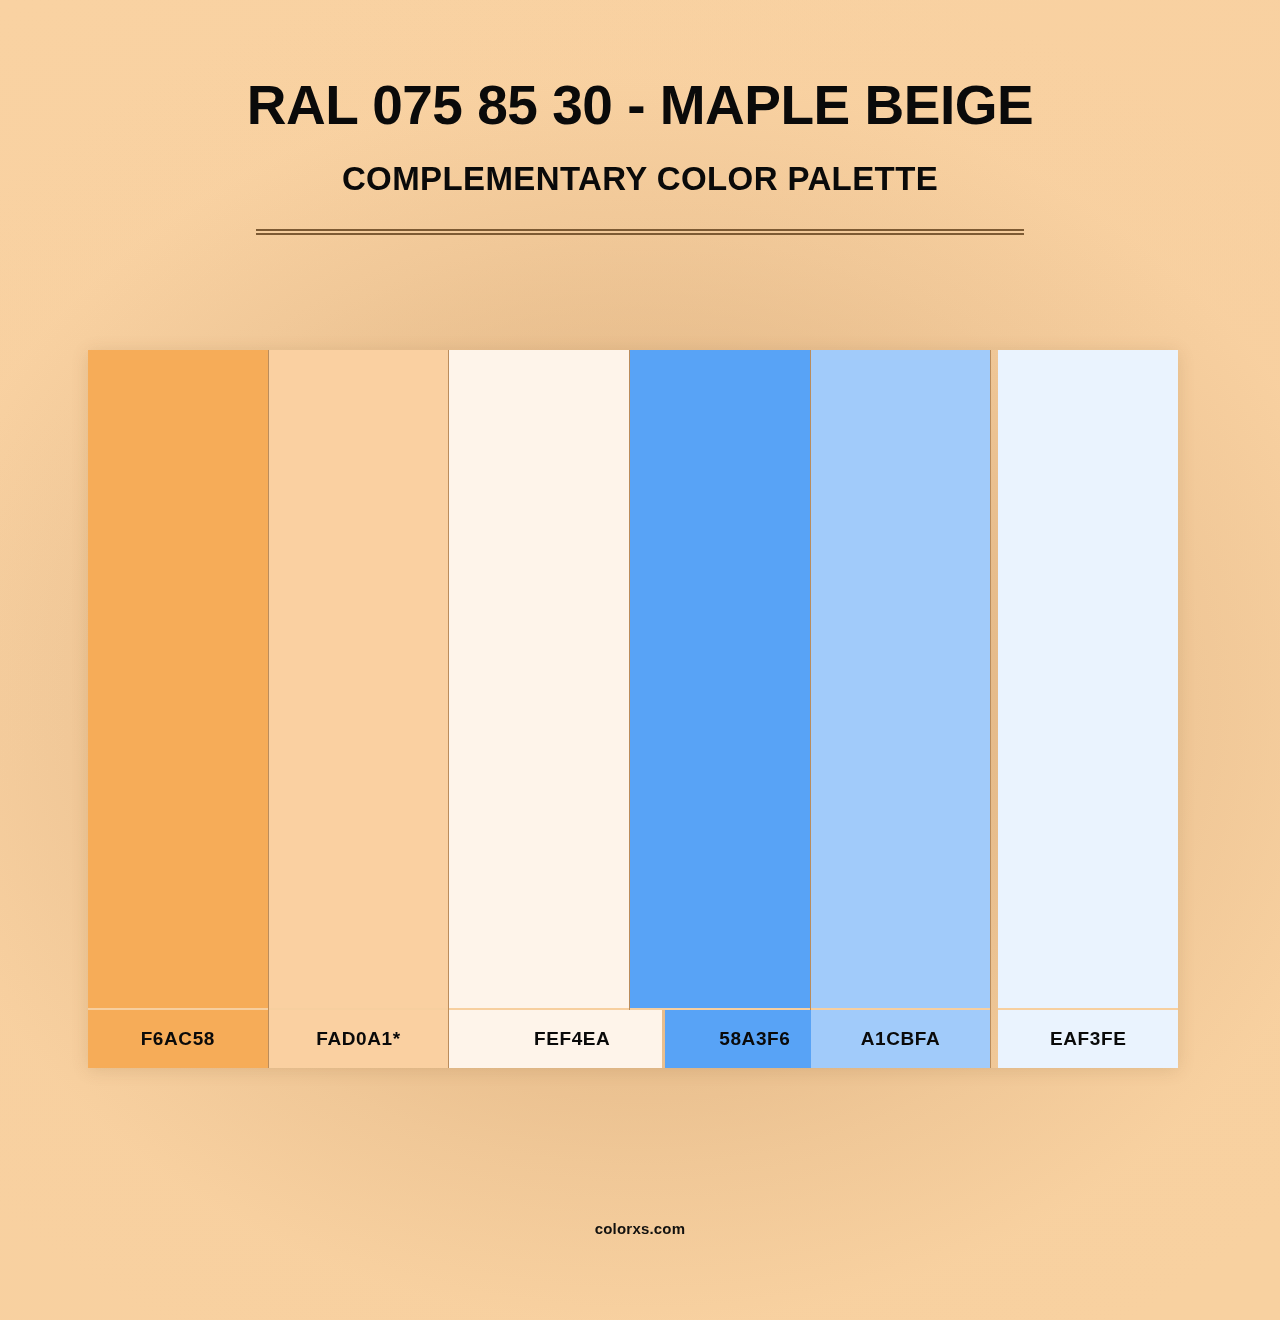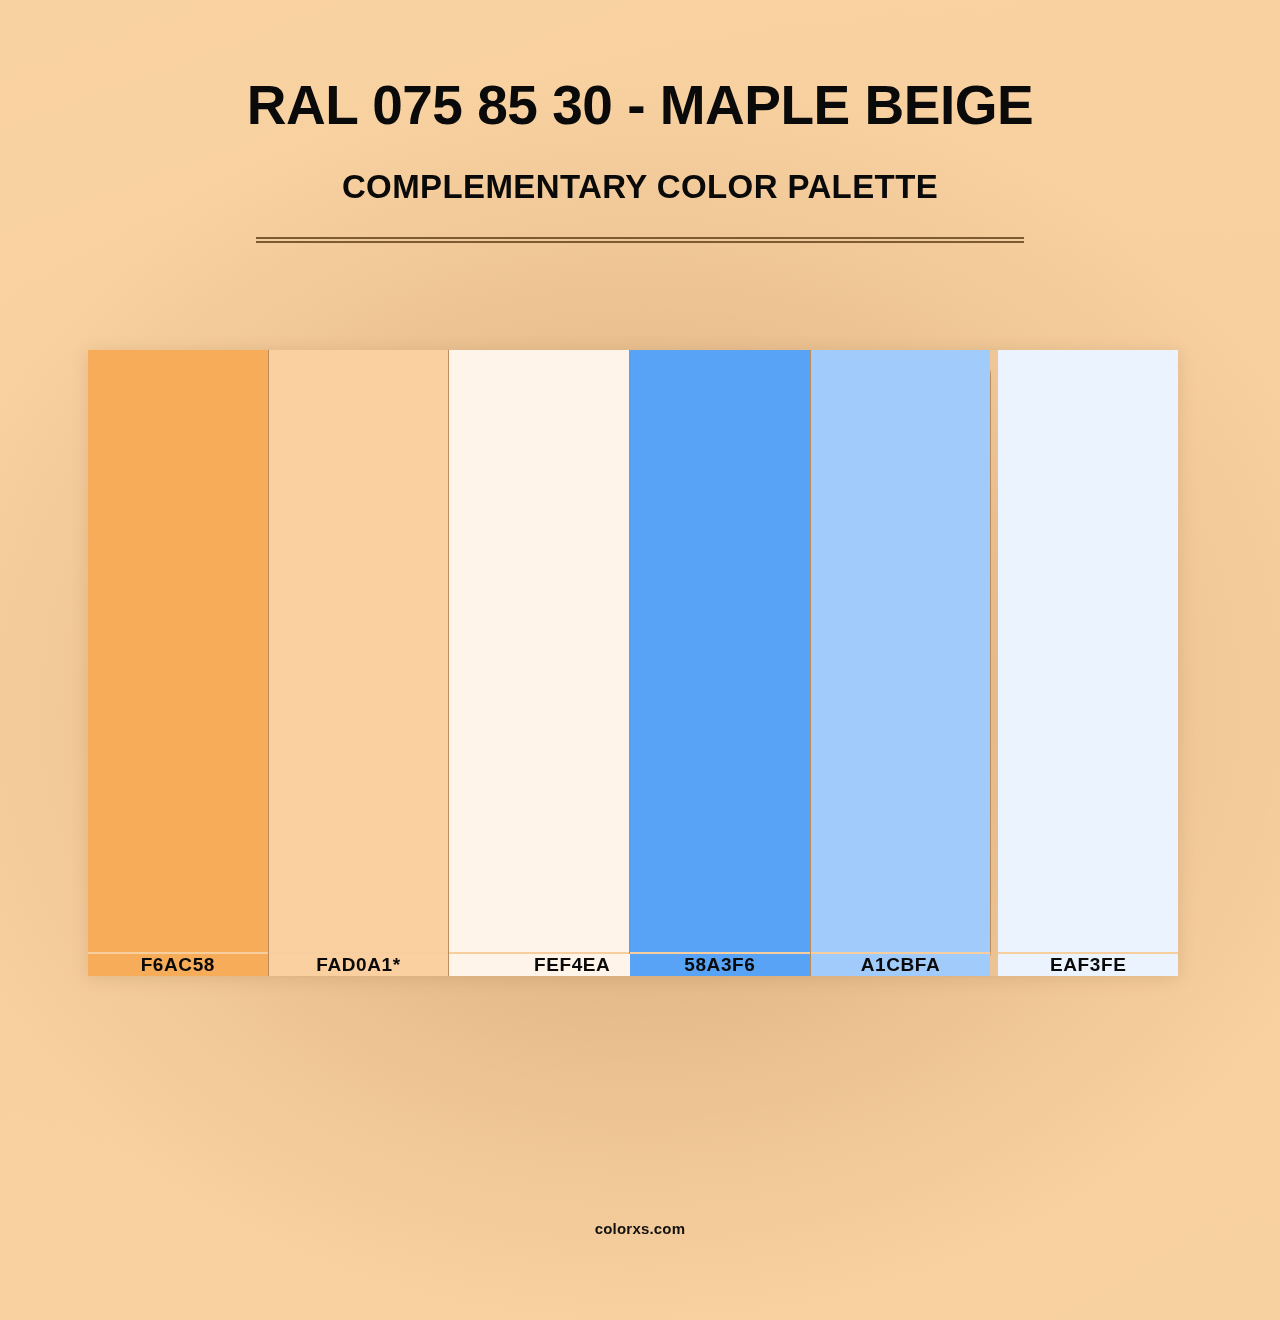--- a/index.html
+++ b/index.html
@@ -43,21 +43,21 @@
     padding-top: 74px;
     font-size: 55px;
     line-height: 62px;
     font-weight: 700;
     letter-spacing: -0.5px;
     color: #0a0a0a;
     font-family: "Liberation Sans", sans-serif;
     white-space: nowrap;
   }
   #palette-subtitle {
-    margin: 12px;
+    margin: 4px;
     padding-top: 20px;
     font-size: 33px;
     line-height: 38px;
     font-weight: 700;
     letter-spacing: 0.4px;
     color: #0a0a0a;
     font-family: "Liberation Sans", sans-serif;
     white-space: nowrap;
   }
   #title-divider {
@@ -68,21 +68,21 @@
     border-bottom: 2px solid #7d5a33;
     box-sizing: border-box;
   }
 
   
   #palette-board {
     position: absolute;
     left: 88px;
     top: 350px;
     width: 1090px;
-    height: 626px;
+    height: 718px;
     display: flex;
     flex-direction: row;
     box-shadow: 0 2px 16px rgba(120, 80, 40, 0.16);
   }
   .swatch-column {
     flex: 1 1 0;
     display: flex;
     flex-direction: column;
     position: relative;
     border-right: 1px solid rgba(186,140,92,0.45);
@@ -162,25 +162,25 @@
       <div class="swatch-column" style="border-right-color: rgb(186, 140, 92);">
         <div class="swatch-block" style="background-color: rgb(254, 244, 234);"></div>
         <div class="swatch-divider" style="background-color: rgb(247, 207, 159);"></div>
         <div class="swatch-label-band" style="background-color: rgb(254, 244, 234); padding-left: 33px;">
           <span class="swatch-label">FEF4EA</span>
         </div>
       </div>
       <div class="swatch-column" style="border-right-color: rgb(186, 140, 92);">
         <div class="swatch-block" style="background-color: rgb(88, 163, 246);"></div>
         <div class="swatch-divider" style="background-color: rgb(247, 207, 159);"></div>
-        <div class="swatch-label-band" style="background-color: rgb(88, 163, 246);">
+        <div class="swatch-label-band" style="background-color: rgb(88, 163, 246); margin-left: 35px;">
           <span class="swatch-label">58A3F6</span>
         </div>
       </div>
-      <div class="swatch-column" style="border-right-color: rgb(186, 140, 92); border-radius: 26px;">
+      <div class="swatch-column" style="border-right-color: rgb(186, 140, 92);">
         <div class="swatch-block" style="background-color: rgb(161, 203, 250);"></div>
         <div class="swatch-divider" style="background-color: rgb(247, 207, 159);"></div>
         <div class="swatch-label-band" style="background-color: rgb(161, 203, 250);">
           <span class="swatch-label">A1CBFA</span>
         </div>
       </div>
       <div class="swatch-column" style="border-right-color: rgb(186, 140, 92);">
         <div class="swatch-block" style="background-color: rgb(234, 243, 254);"></div>
         <div class="swatch-divider" style="background-color: rgb(247, 207, 159);"></div>
         <div class="swatch-label-band" style="background-color: rgb(234, 243, 254);">

